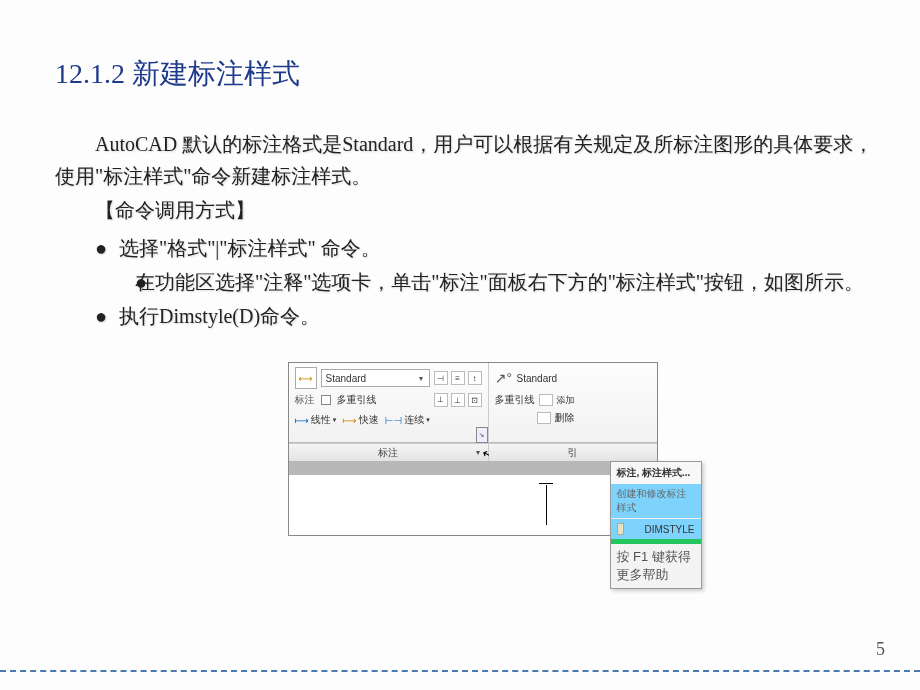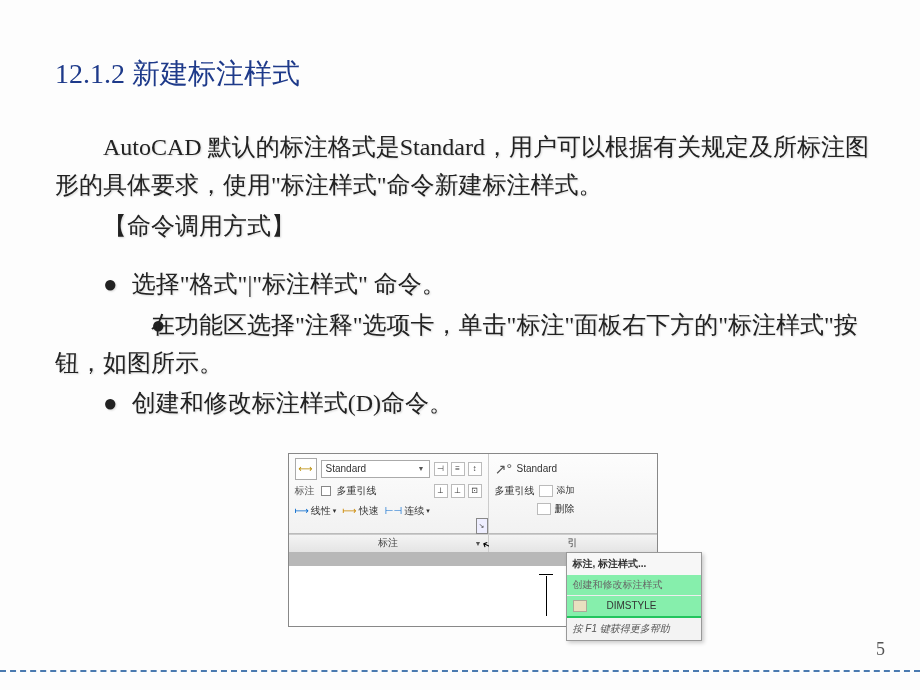--- a/index.html
+++ b/index.html
@@ -17,32 +17,32 @@
       height: 100%;
     }
     .title {
       font-size: 28px;
       color: #1e3a8a;
       font-family: "Times New Roman", "SimSun", serif;
       margin-bottom: 35px;
       font-weight: normal;
     }
     .body-text {
-      font-size: 24px;
+      font-size: 20px;
       line-height: 1.6;
       color: #222;
     }
     .para {
       text-indent: 2em;
       margin-bottom: 2px;
       text-shadow: 1px 1px 2px rgba(0,0,0,0.15);
     }
     .sub-title {
       text-indent: 2em;
-      margin-bottom: 20px;
+      margin-bottom: 6px;
       text-shadow: 1px 1px 2px rgba(0,0,0,0.15);
     }
     .bullet-item {
       padding-left: 2em;
       margin-bottom: 2px;
       text-shadow: 1px 1px 2px rgba(0,0,0,0.15);
     }
     .bullet-item .dot {
       display: inline-block;
       width: 1.2em;
@@ -122,43 +122,43 @@
     }
     .cursor-top { position: absolute; right: 104px; top: 8px; width: 14px; height: 1px; background: #000;}
     .pointer {
       position: absolute; right: 132px; top: -2px; font-size: 14px; color: #000;
       transform: rotate(-20deg);
     }
     .tooltip {
       position: absolute;
       right: -45px;
       top: 98px;
-      width: 136px;
-      background: #86efac;
+      width: 92px;
+      background: #7dd3fc;
       border: 1px solid #999;
       box-shadow: 2px 2px 4px rgba(0,0,0,0.2);
       font-size: 10px;
       z-index: 5;
     }
     .tooltip .tt-title {
       padding: 4px 6px; font-weight: bold; background: #f7f7f7;
     }
     .tooltip .tt-sub {
       padding: 3px 6px; color: #666; font-size: 10px;
     }
     .tooltip .tt-item {
       padding: 4px 6px; display: flex; align-items: center; gap: 20px;
       border-top: 1px solid #eee;
     }
     .tooltip .tt-item .ico {
       width: 14px; height: 12px; background: #e8e0c0; border: 1px solid #aa9;
     }
     .tooltip .tt-help {
-      padding: 4px 6px; border-top: 2px solid #22c55e; background: #f3f3f3;
-      font-size: 10px; color: #555; font-style: italic;
+      padding: 4px 6px; border-top: 5px solid #22c55e; background: #f3f3f3;
+      font-size: 13px; color: #555;
     }
     .page-num {
       position: absolute; right: 35px; bottom: 30px; font-size: 18px; color: #555;
       font-family: "Times New Roman", serif;
     }
     .bottom-wave {
       position: absolute; left: 0; right: 0; bottom: 18px; height: 2px;
       border-bottom: 2px dashed #4a7ab0;
     }
     .panel-right .row1b { display:flex; align-items:center; gap:4px; margin-bottom:4px;}
@@ -181,21 +181,21 @@
     <p class="para">AutoCAD 默认的标注格式是Standard，用户可以根据有关规定及所标注图形的具体要求，使用"标注样式"命令新建标注样式。</p>
     <p class="sub-title">【命令调用方式】</p>
 
     <p class="bullet-item">
       <span class="dot">●</span><span>选择"格式"|"标注样式" 命令。</span>
     </p>
     <p class="bullet-item" style="padding-left:0; text-indent:0;">
       <span style="display:inline-block; width:2em; text-align:right; padding-right:0;"></span><span class="dot" style="padding-left:2em">●</span><span>在功能区选择"注释"选项卡，单击"标注"面板右下方的"标注样式"按钮，如图所示。</span>
     </p>
     <p class="bullet-item">
-      <span class="dot">●</span><span>创建和修改标注样式(D)命令。</span>
+      <span class="dot">●</span><span>执行Dimstyle(D)命令。</span>
     </p>
   </div>
 
   <div class="screenshot-wrap">
     <div class="screenshot">
 
       <div class="ribbon-row">
 
         <div class="panel-left">
           <div class="row1">

